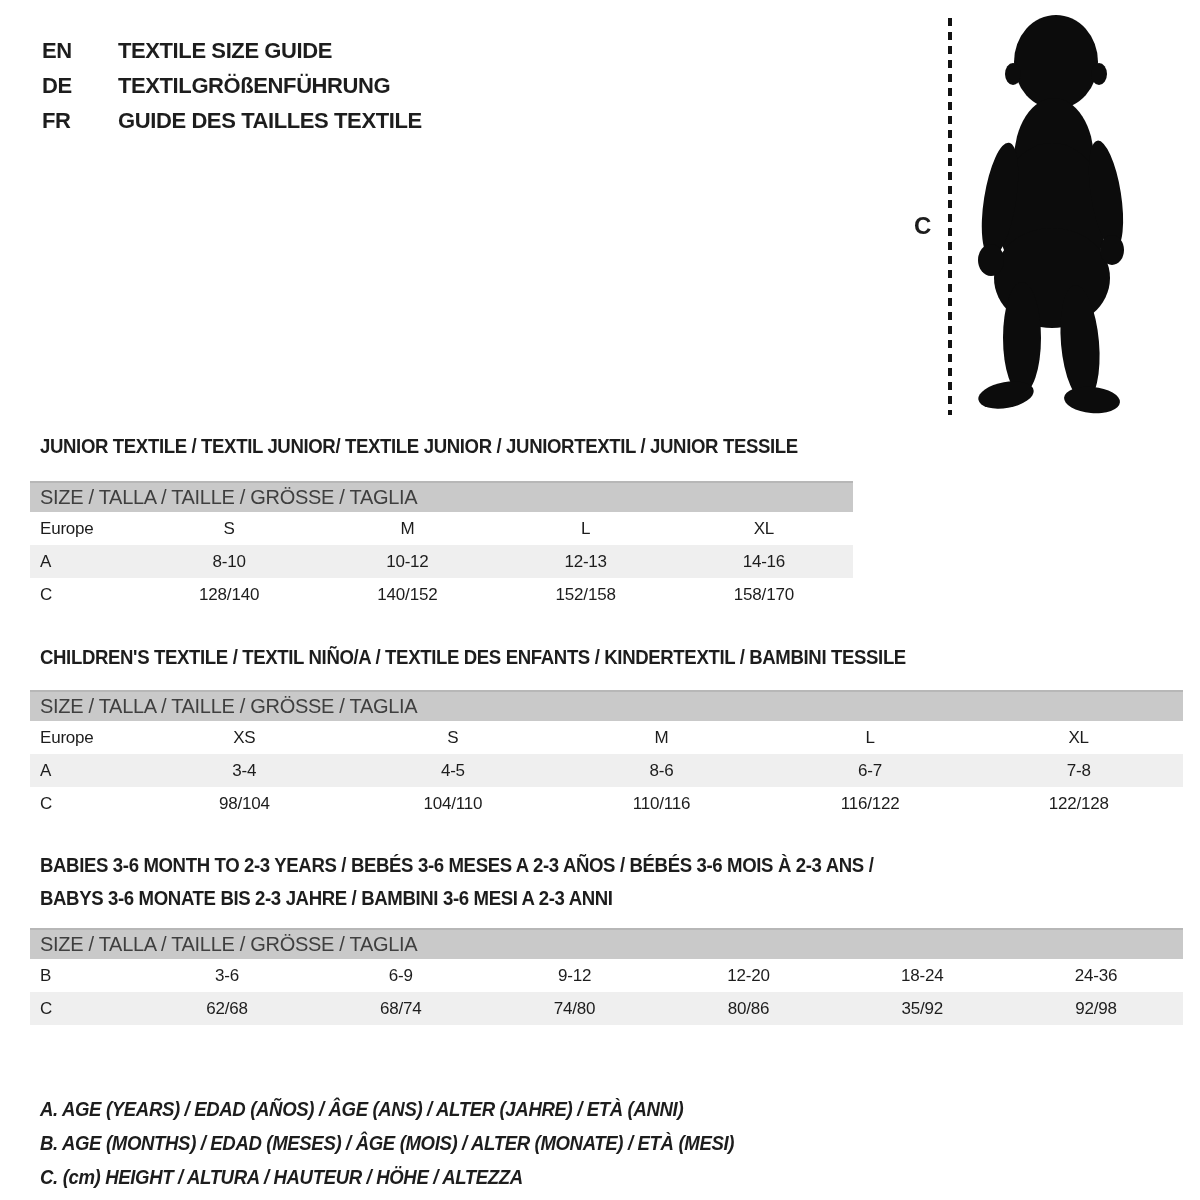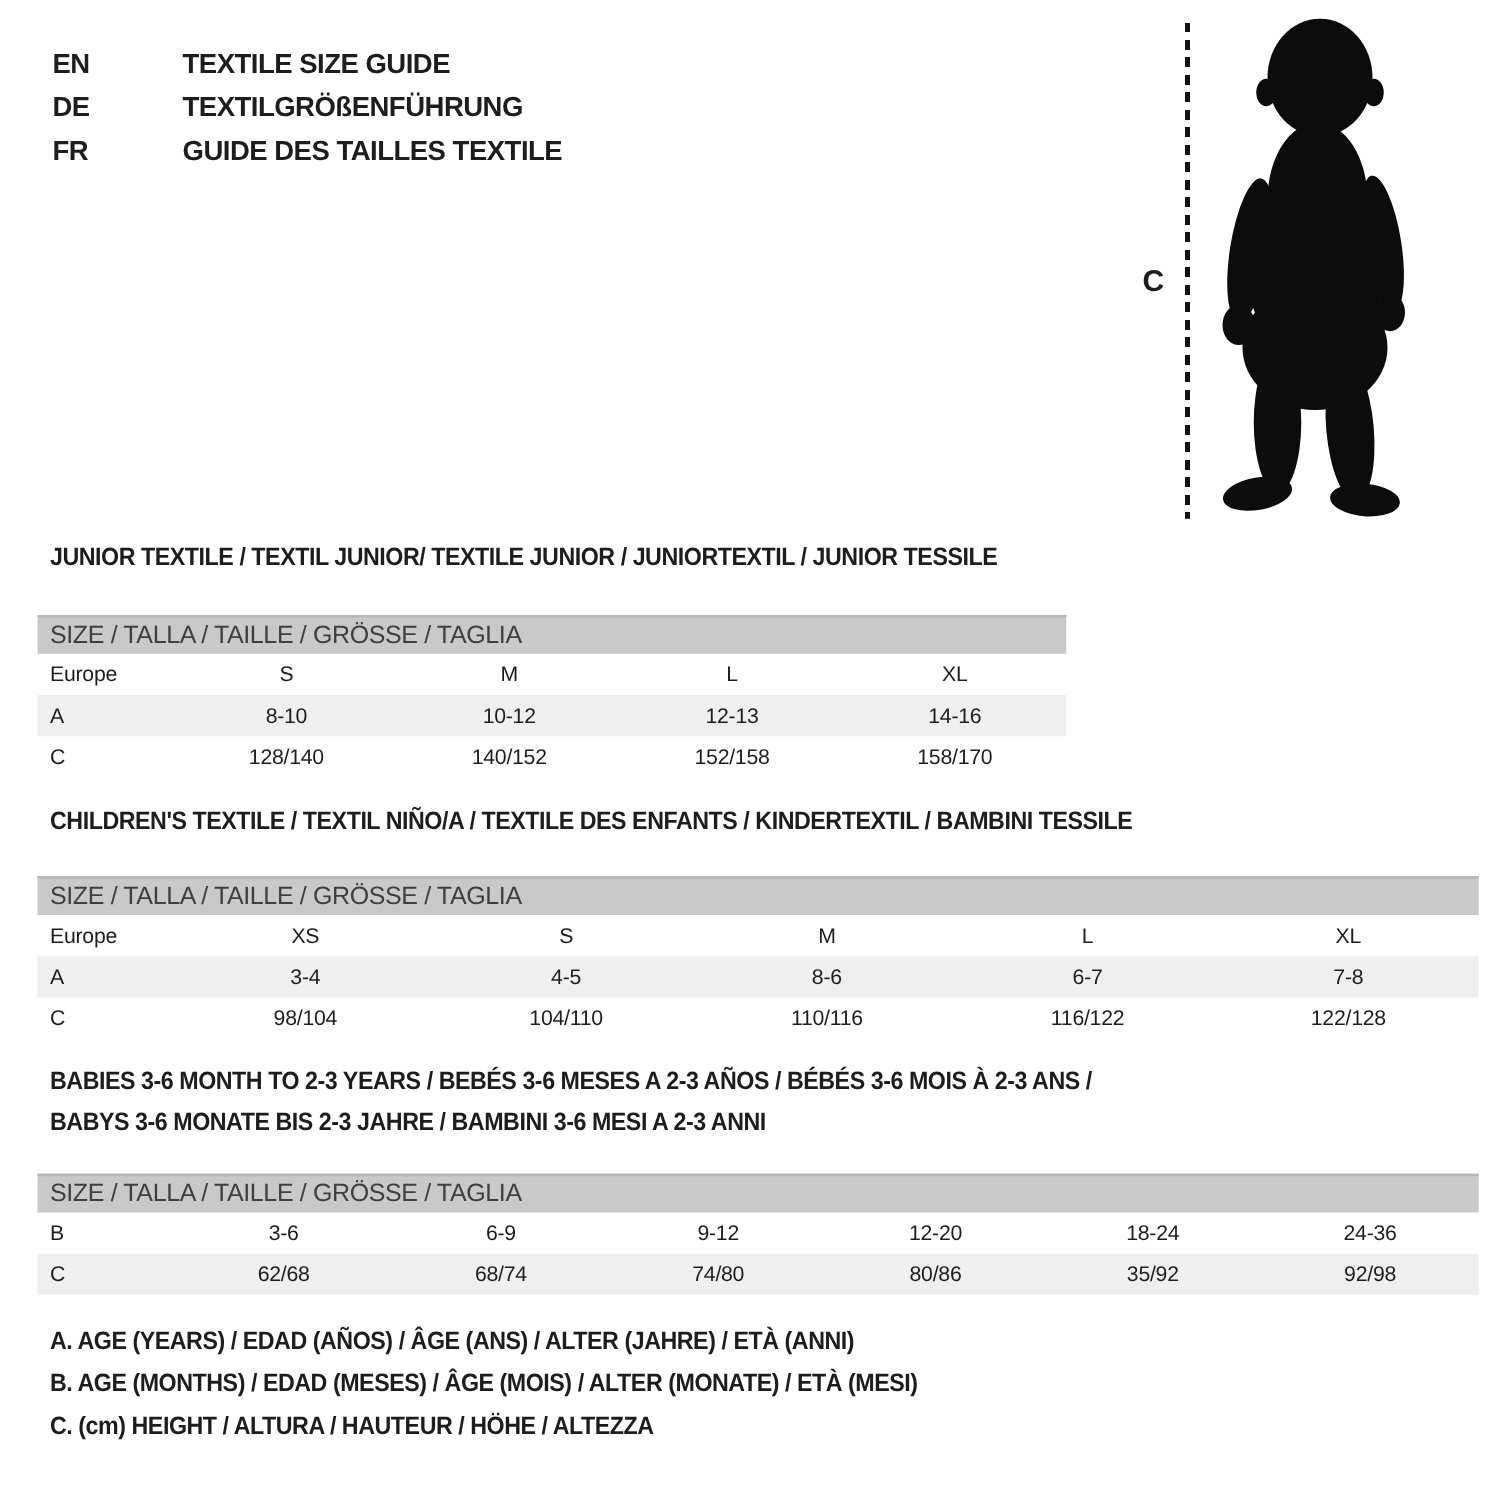--- a/index.html
+++ b/index.html
@@ -2,39 +2,39 @@
 <html><head>
 <meta charset="utf-8">
 <style>
   * { margin:0; padding:0; box-sizing:border-box; }
   html,body { width:1200px; height:1200px; background:#ffffff; }
   body { font-family:"Liberation Sans", sans-serif; color:#1d1d1d; }
   .page { position:relative; width:1200px; height:1200px; background:#fff; overflow:hidden; }
 
   
   .lang-list { position:absolute; left:42px; top:33px; }
-  .lang-row { display:flex; height:35px; align-items:center; font-weight:bold; font-size:22px; letter-spacing:-0.4px;gap:28px; }
+  .lang-row { display:flex; height:35px; align-items:center; font-weight:bold; font-size:22px; letter-spacing:-0.4px; }
   .lang-code { width:76px; }
 
   
   .measure-line { position:absolute; left:948px; top:18px; width:4px; height:397px;
                   background:repeating-linear-gradient(to bottom, #121212 0 8px, transparent 8px 14px); }
   .measure-label { position:absolute; left:914px; top:212px; font-weight:bold; font-size:24px; }
   .baby-svg { position:absolute; left:960px; top:10px; }
 
   
   .section-title { position:absolute; left:40px; font-weight:bold; font-size:20px;
                    letter-spacing:-0.4px; transform:scaleX(0.93); transform-origin:left top;
                    white-space:nowrap; line-height:33px; }
-  .footnotes { position:absolute; left:40px; top:1062px; }
+  .footnotes { position:absolute; left:40px; top:1098px;font-style:italic; }
   .footnote { height:34px; font-weight:bold; font-size:20px; letter-spacing:-0.4px;
               transform:scaleX(0.93); transform-origin:left top; white-space:nowrap; }
 
   
-  .size-table { position:absolute; left:30px;margin-top:11px; }
+  .size-table { position:absolute; left:30px; }
   .table-header { background:#c9c9c9; border-top:2px solid #b7b7b7; color:#3f3f3f;
                   font-size:20px; height:31px; line-height:29px; padding-left:10px;
                   letter-spacing:-0.3px; }
   .t-row { display:flex; height:33px; align-items:center; font-size:17px; letter-spacing:-0.2px; }
   .t-row.alt { background:#efefef; }
   .t-label { width:110px; padding-left:10px; flex:0 0 auto; }
   .t-cell { flex:1 1 0; text-align:center; }
 </style>
 </head>
 <body>

